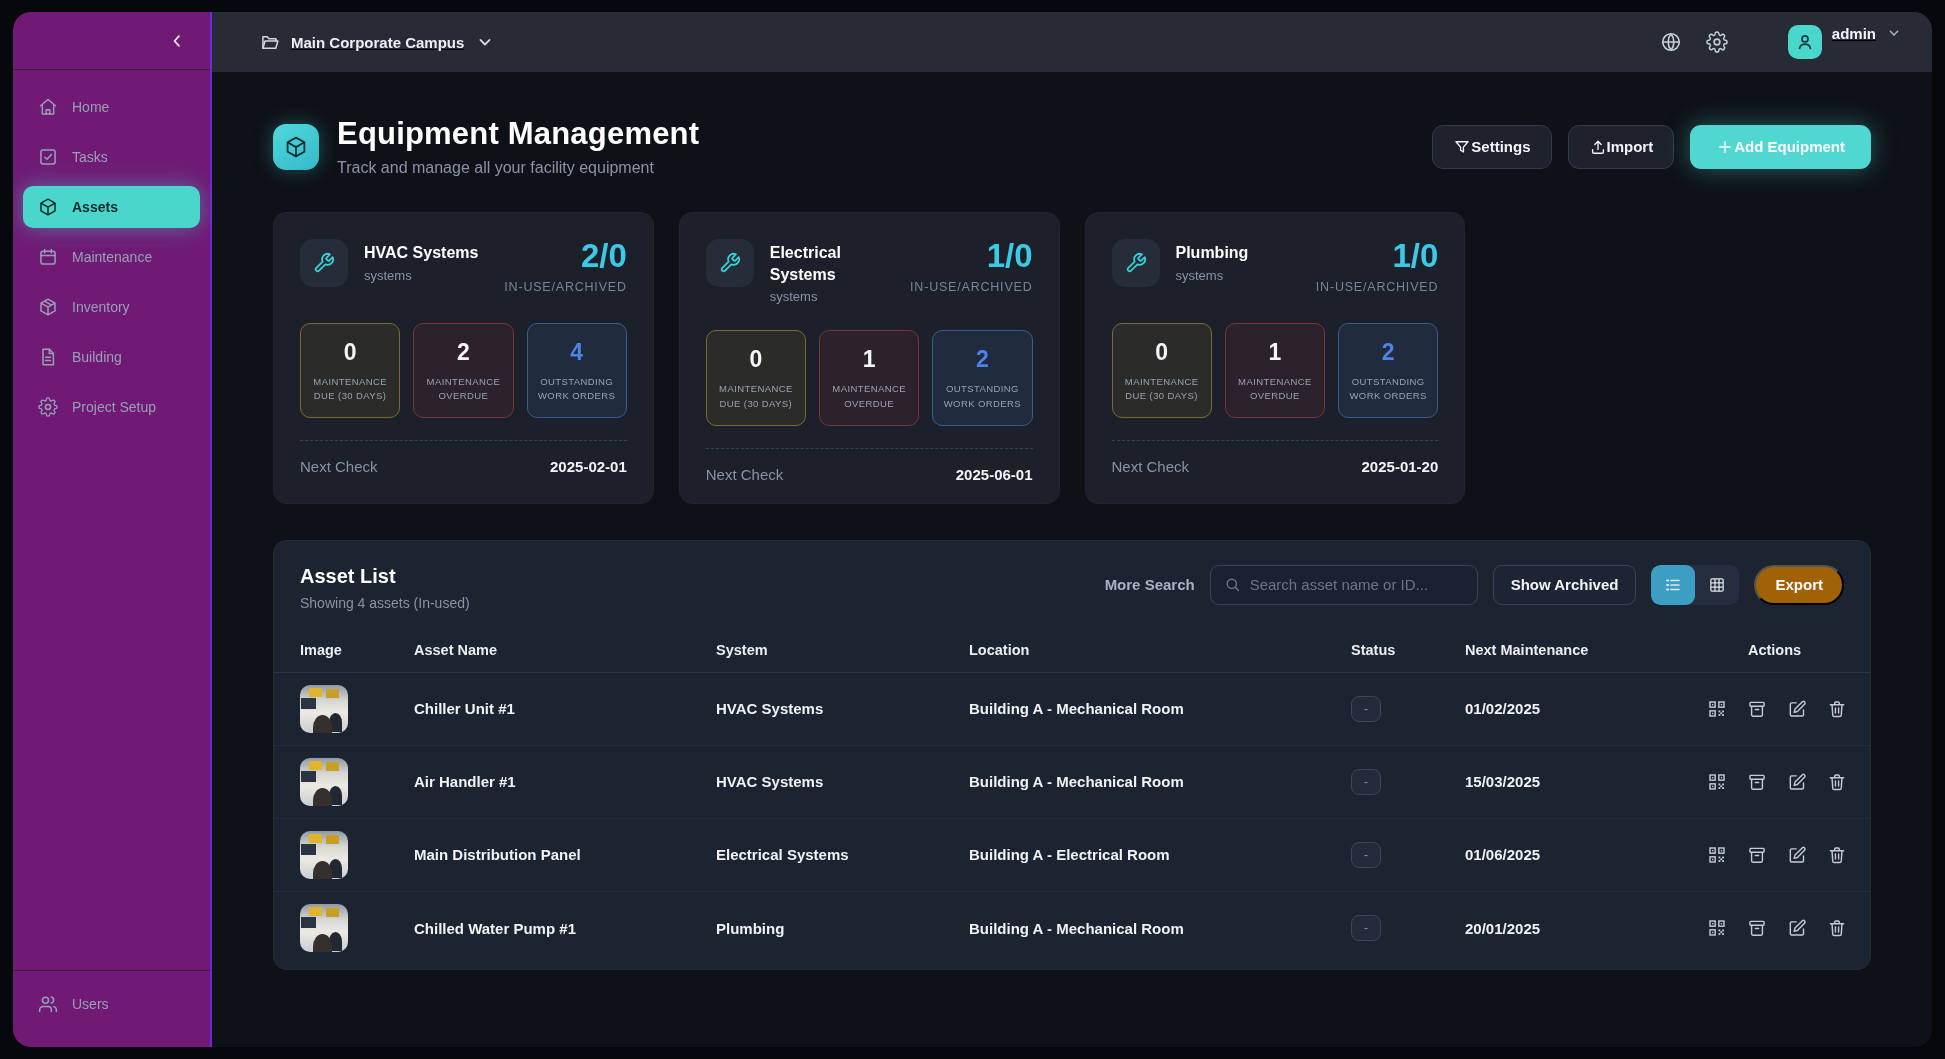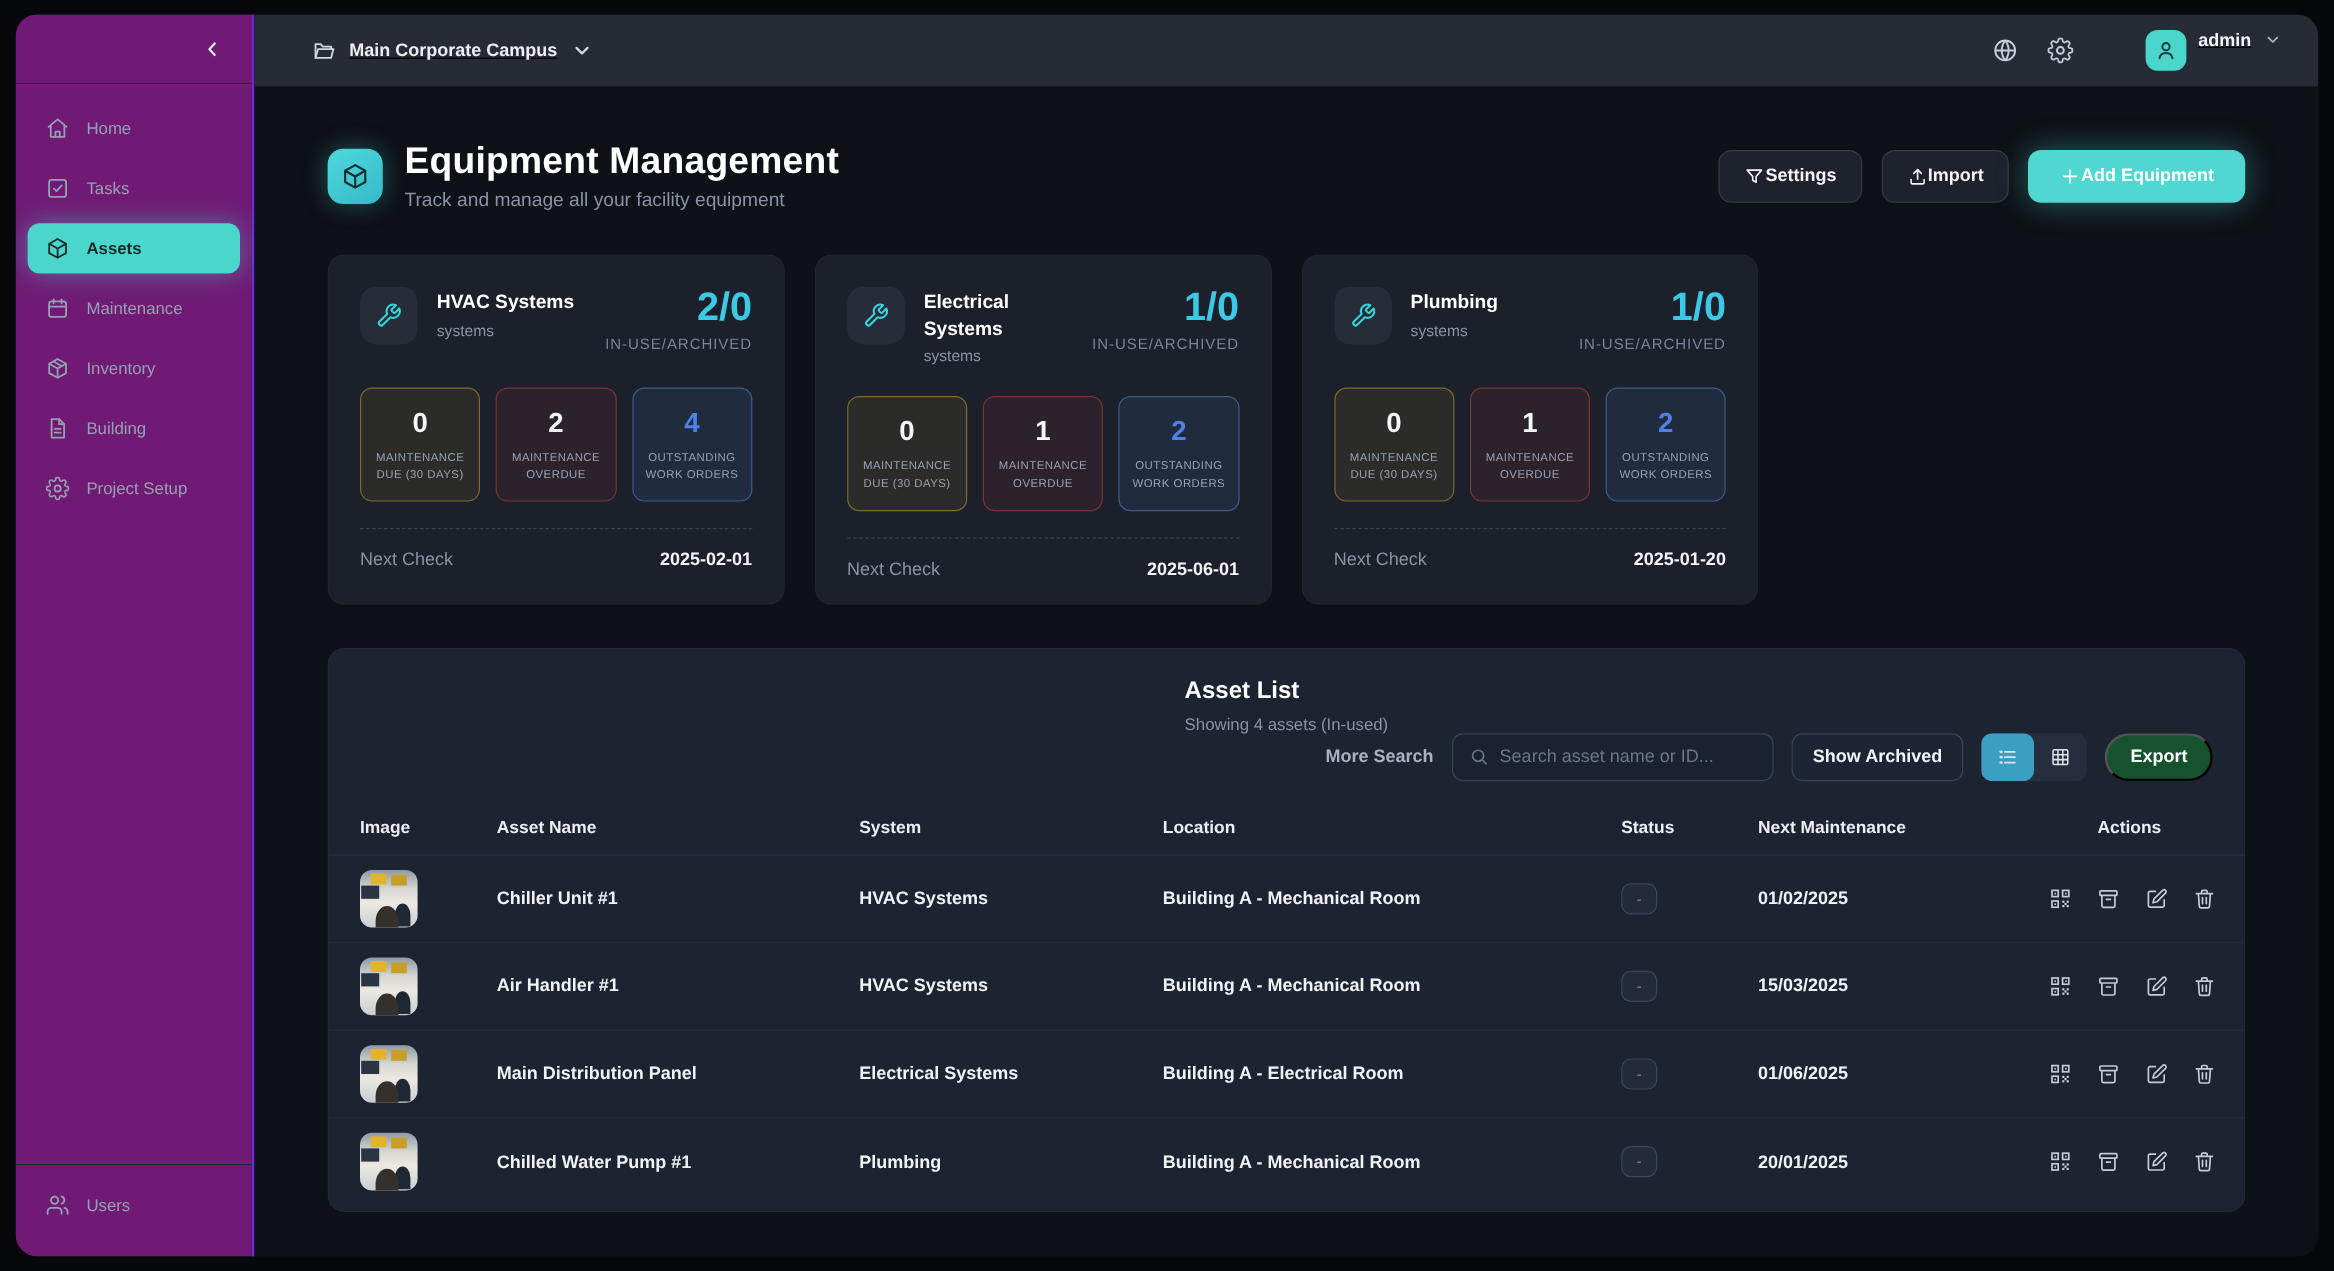--- a/index.html
+++ b/index.html
@@ -105,21 +105,21 @@
     margin-top:22px; padding-top:17px; border-top:1px dashed #3a414f;
     display:flex; justify-content:space-between; align-items:center;
   }
   .nc-lbl { color:#8a92a4; font-size:15px; }
   .nc-val { color:#f2f4f7; font-size:15px; font-weight:bold;text-align:right; }
   
   .panel {
     margin-top:36px; background:#1c2331; border-radius:14px;
     border:1px solid rgba(255,255,255,.03); padding-bottom:4px;
   }
-  .panel-head { display:flex; align-items:center; padding:24px 26px 18px;flex-direction:column; }
+  .panel-head { display:flex; align-items:flex-start; padding:24px 26px 18px; }
   .pl-title { color:#ffffff; font-size:20px; font-weight:bold; }
   .pl-sub { color:#8a92a4; font-size:14px; margin-top:7px; }
   .panel-controls { margin-left:auto; display:flex; align-items:center; gap:15px; }
   .more-search { color:#aab2c1; font-size:15px; font-weight:bold; cursor:pointer; white-space:nowrap; }
   .search {
     width:268px; height:40px; border-radius:9px; border:1px solid #3a4356;
     background:#1a2130; display:flex; align-items:center; padding:0 13px; gap:9px;
   }
   .search svg { width:17px; height:17px; color:#6d7688; flex:0 0 17px; }
   .search input {
@@ -133,21 +133,21 @@
     display:flex; align-items:center; cursor:pointer; white-space:nowrap;
   }
   .toggle-group { display:flex; background:#252d3e; border-radius:9px; padding:0; overflow:hidden; }
   .toggle-btn {
     width:44px; height:40px; display:flex; align-items:center; justify-content:center;
     color:#dfe3ea; cursor:pointer; border-radius:9px;
   }
   .toggle-btn svg { width:18px; height:18px; }
   .toggle-btn.active { background:#3c9ec3; }
   .btn-export {
-    height:40px; padding:0 19px; border-radius:20px; background:#14532d; color:#ffffff;
+    height:40px; padding:0 19px; border-radius:20px; background:#a16207; color:#ffffff;
     font-size:15px; font-weight:bold; display:flex; align-items:center; cursor:pointer;
   }
   
   .t-head, .t-row {
     display:grid; grid-template-columns:114px 302px 253px 382px 114px 240px 1fr;
     padding:0 26px; align-items:center;
   }
   .t-head { height:44px; border-bottom:1px solid #2b3344; }
   .t-head > div { color:#eceef2; font-size:14.5px; font-weight:bold; }
   .th-actions { text-align:center; }

